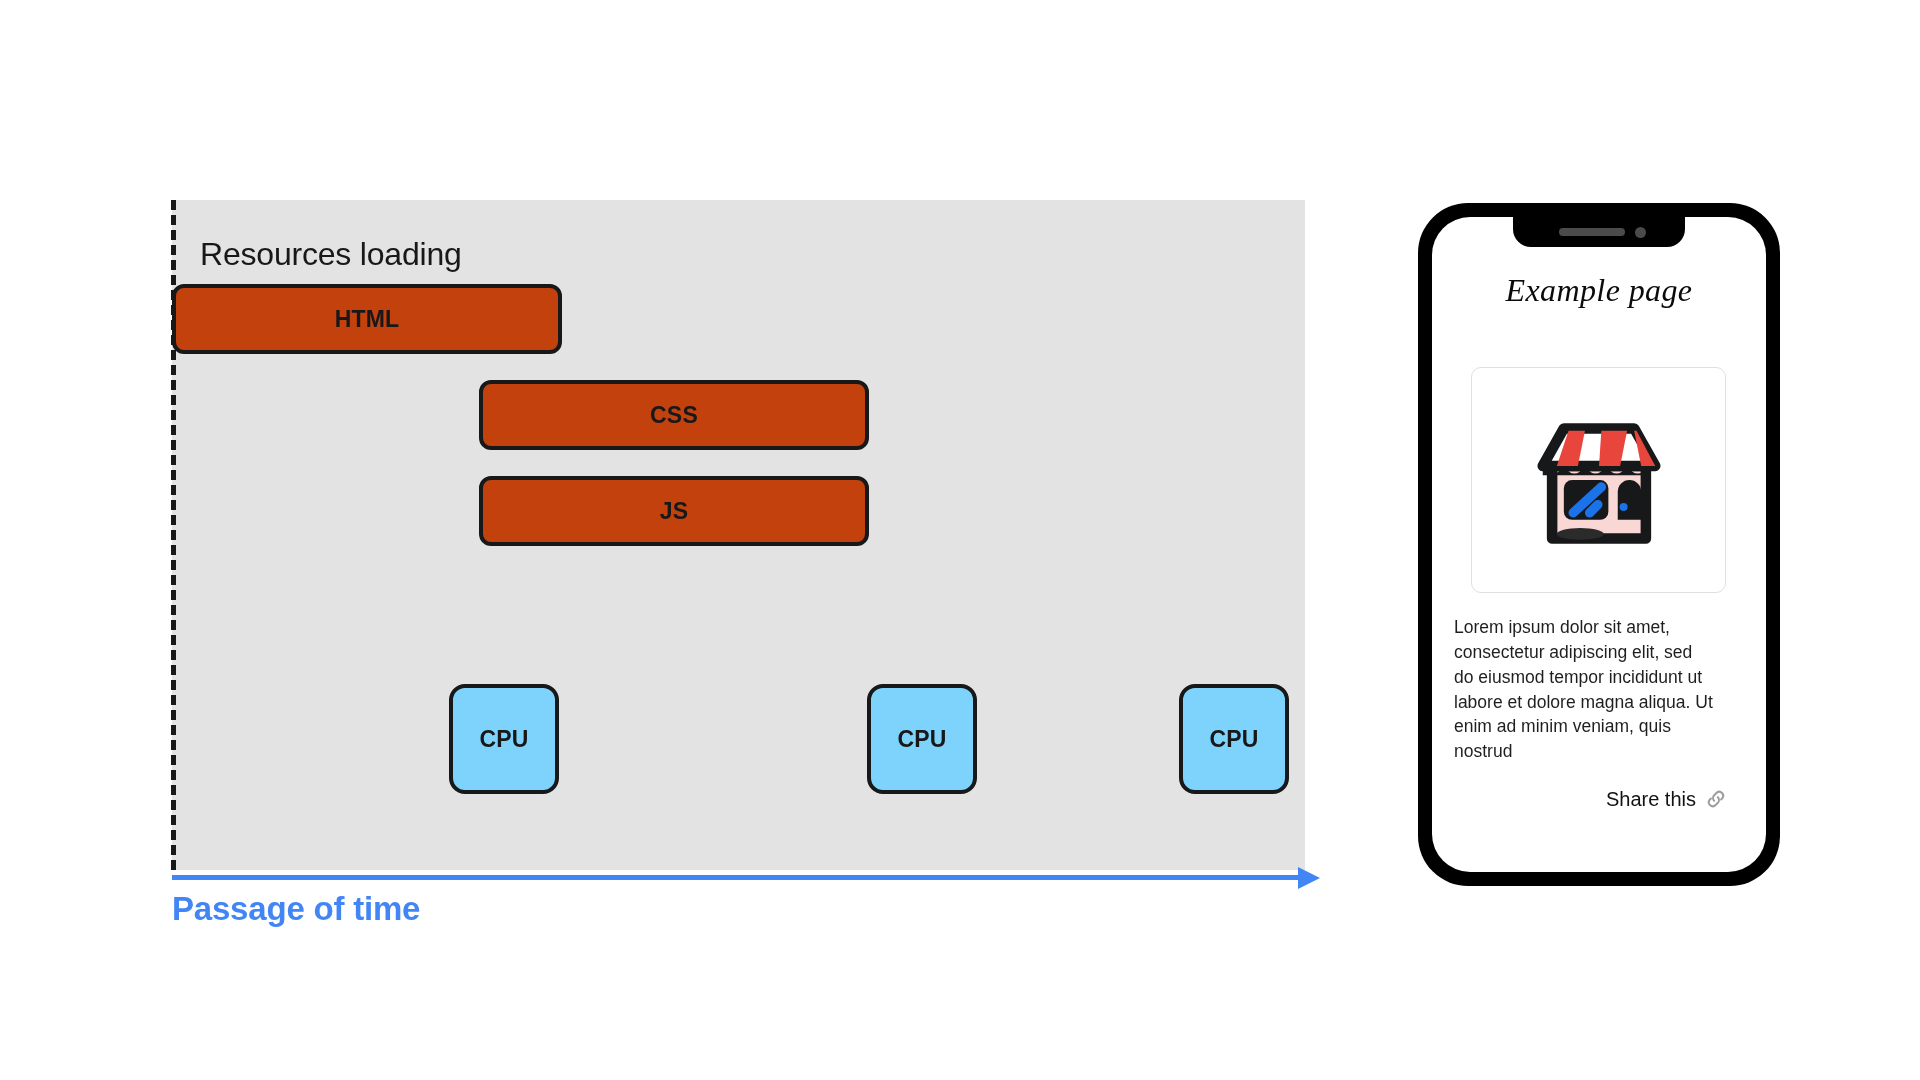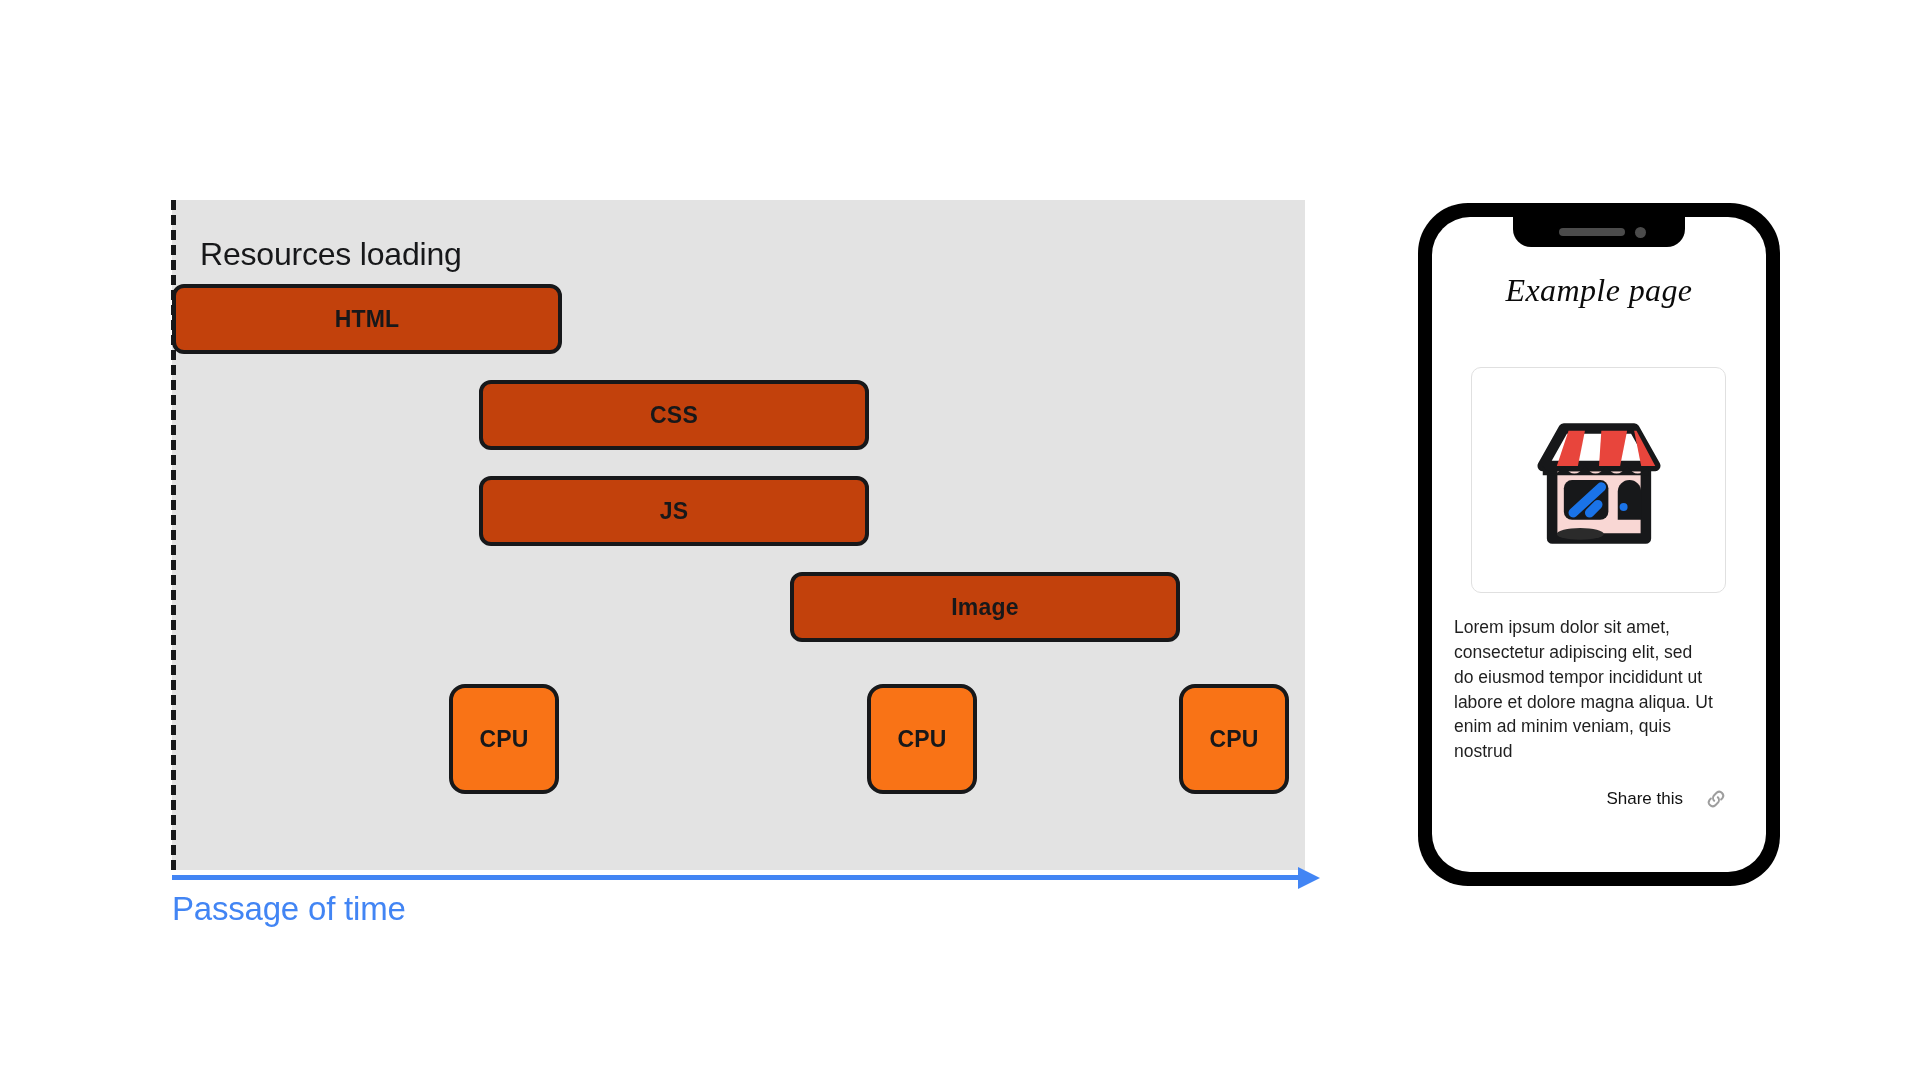--- a/index.html
+++ b/index.html
@@ -66,21 +66,21 @@
     align-items: center;
     justify-content: center;
     color: #17181a;
     font-size: 23px;
     font-weight: bold;
     letter-spacing: 0.2px;
   }
 
   .cpu-box {
     position: absolute;
-    background: #f97316;
+    background: #7dd3fc;
     border: 4px solid #17181a;
     border-radius: 16px;
     display: flex;
     align-items: center;
     justify-content: center;
     color: #17181a;
     font-size: 23px;
     font-weight: bold;
     letter-spacing: 0.2px;
   }
@@ -110,21 +110,21 @@
     border-top: 11px solid transparent;
     border-bottom: 11px solid transparent;
     border-left: 22px solid #4285f4;
   }
   #axis-label {
     position: absolute;
     left: 172px;
     top: 890px;
     font-size: 33px;
     color: #4285f4;
-    font-weight: 400;
+    font-weight: 700;
     letter-spacing: -0.2px;
     white-space: nowrap;
     text-align: center;
   }
 
   
   #phone {
     position: absolute;
     left: 1418px;
     top: 203px;
@@ -213,25 +213,25 @@
     width: 262px;
     font-size: 17.5px;
     line-height: 1.42;
     color: #1f1f1f;
   }
 
   #share-row {
     position: absolute;
     right: 38px;
     top: 570px;
-    font-size: 17px;
+    font-size: 20px;
     color: #121212;
     display: flex;
     align-items: center;
-    gap: 21px;
+    gap: 8px;
     white-space: nowrap;
   }
   #link-emoji { font-size: 22px; font-family: "DejaVu Sans", sans-serif; }
   #link-svg { width: 24px; height: 24px; display: block; }
 </style>
 </head>
 <body>
 
 <div id="stage">
 
@@ -242,21 +242,20 @@
     <div id="dashed-line"></div>
 
     <div id="panel-title">Resources loading</div>
 
     <div class="res-bar" style="left:0px; top:84px; width:390px; height:70px;">HTML</div>
 
     <div class="res-bar" style="left:307px; top:276px; width:390px; height:70px;">JS</div>
 
     <div class="res-bar" style="left:307px; top:180px; width:390px; height:70px;">CSS</div>
 
-    <div class="res-bar" style="left:618px; top:372px; width:390px; height:70px;">Image</div>
 
     <div class="cpu-box" style="left:277px; top:484px; width:110px; height:110px;">CPU</div>
 
     <div class="cpu-box" style="left:695px; top:484px; width:110px; height:110px;">CPU</div>
 
     <div class="cpu-box" style="left:1007px; top:484px; width:110px; height:110px;">CPU</div>
   </div>
 
   <div id="time-axis">
     <div id="axis-line"></div>

